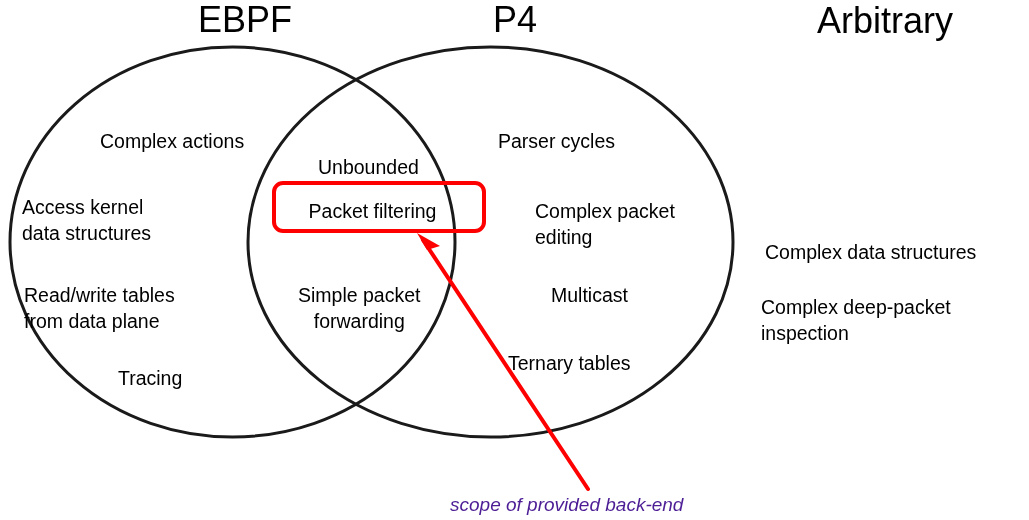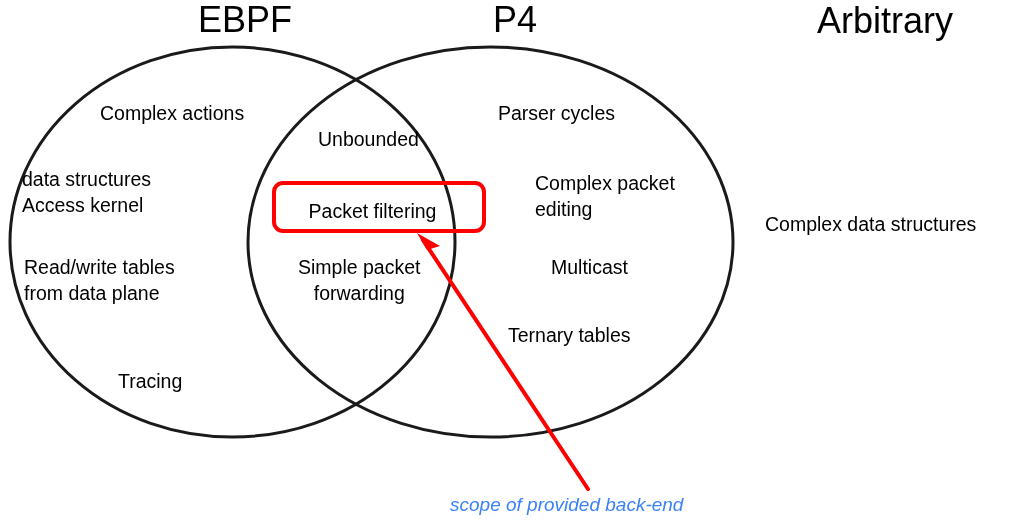--- a/index.html
+++ b/index.html
@@ -43,35 +43,36 @@
     font-weight: 400;
     text-align: center;
     color: #000000;
   }
   .item {
     position: absolute;
     font-size: 19.5px;
     line-height: 26px;
     font-weight: 400;
     color: #000000;
+    margin-top: 28px;
   }
   .item.center {
     text-align: center;
   }
   .nowrap { white-space: nowrap; }
 
   #title-ebpf  { left: 160px; top: -2px; width: 170px; }
   #title-p4    { left: 440px; top: -2px; width: 150px; }
   #title-arbitrary { left: 780px; top: -2px; width: 210px; }
 
   
   #it-complex-actions     { left: 100px; top: 100px; }
   #it-access-kernel       { left: 22px;  top: 166px; }
   #it-readwrite-tables    { left: 24px;  top: 254px; }
-  #it-tracing             { left: 118px; top: 368px; }
+  #it-tracing             { left: 118px; top: 337px; }
 
   
   #it-learning            { left: 318px; top: 126px; }
   #it-simple-fwd          { left: 298px; top: 254px; }
 
   
   #it-parser-cycles       { left: 498px; top: 100px; }
   #it-complex-pkt-edit    { left: 535px; top: 170px; }
   #it-multicast           { left: 551px; top: 254px; }
   #it-ternary-tables      { left: 508px; top: 322px; }
@@ -108,21 +109,21 @@
   }
 
   #caption {
     position: absolute;
     left: 450px;
     top: 494px;
     font-size: 19px;
     font-style: italic;
     font-weight: 400;
     white-space: nowrap;
-    color: #3b82f6;
+    color: #4c1d95;
   }
 </style>
 </head>
 <body>
 
 <div id="canvas">
 
   <svg class="venn-svg" viewBox="0 0 1029 520">
     <ellipse cx="232.5" cy="242" rx="222.5" ry="195" fill="none" stroke="#1a1a1a" stroke-width="3"></ellipse>
     <ellipse cx="490.5" cy="242" rx="242.5" ry="195" fill="none" stroke="#1a1a1a" stroke-width="3"></ellipse>
@@ -136,22 +137,22 @@
 
   <div class="title" id="title-p4">P4</div>
 
   <div class="title-block" id="title-arbitrary">
     <div>Arbitrary</div>
   </div>
 
   <div class="item nowrap" id="it-complex-actions">Complex actions</div>
 
   <div class="item" id="it-access-kernel">
+    <div class="nowrap">Access kernel</div>
     <div class="nowrap">data structures</div>
-    <div class="nowrap">Access kernel</div>
   </div>
 
   <div class="item" id="it-readwrite-tables">
     <div class="nowrap">Read/write tables</div>
     <div class="nowrap">from data plane</div>
   </div>
 
   <div class="item nowrap" id="it-tracing">Tracing</div>
 
   <div class="item nowrap" id="it-learning">Unbounded</div>
@@ -172,16 +173,20 @@
 
   <div class="item nowrap" id="it-parser-cycles">Parser cycles</div>
 
   <div class="item nowrap" id="it-multicast">Multicast</div>
 
   <div class="item nowrap" id="it-ternary-tables">Ternary tables</div>
 
 
   <div class="item nowrap" id="it-complex-data">Complex data structures</div>
 
+  <div class="item" id="it-complex-deep">
+    <div class="nowrap">Complex deep-packet</div>
+    <div class="nowrap">inspection</div>
+  </div>
 
   <div id="caption">scope of provided back-end</div>
 
 </div>
 
 </body></html>

